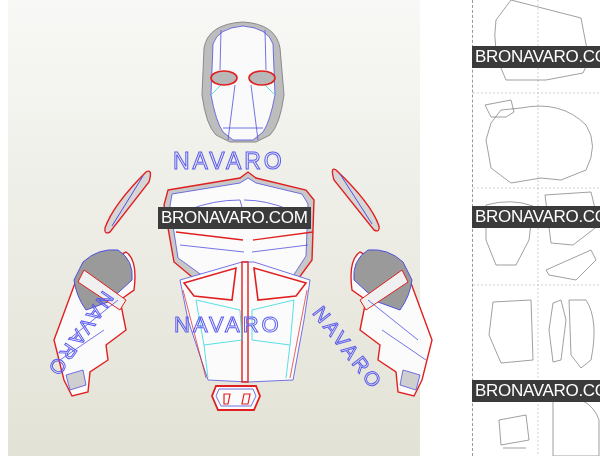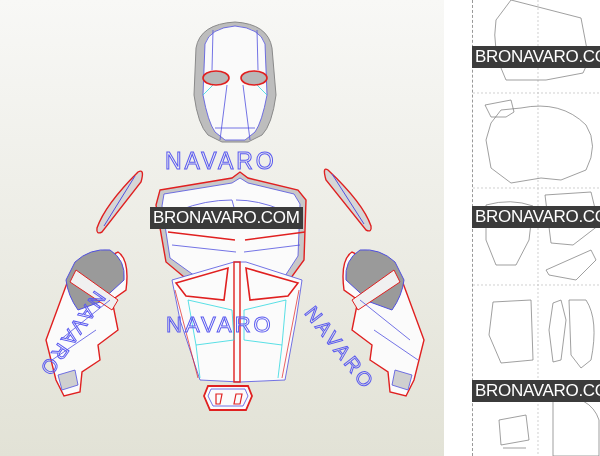--- a/index.html
+++ b/index.html
@@ -1,18 +1,18 @@
 <!DOCTYPE html>
 <html><head>
   <meta charset="utf-8">
   <style>
     html, body { margin:0; padding:0; }
     body { width:600px; height:456px; overflow:hidden; position:relative;
       font-family:"Liberation Sans", sans-serif; }
-    .stage { position:absolute; left:0; top:0; width:444px; height:456px;
+    .stage { position:absolute; left:8px; top:0; width:412px; height:456px;
       background:linear-gradient(180deg,#f8f8f6 0%,#efefe9 40%,#e2e2d6 100%); }
     .sheet { position:absolute; left:472px; top:0; width:128px; height:456px;
       background:#ffffff; border-left:1px dashed #999; }
     .sheet svg, .stage svg { position:absolute; left:0; top:0; }
     .banner { position:absolute; background:#3b3b3b; color:#fff; font-size:17px;
       letter-spacing:-0.3px; padding:1px 3px; white-space:nowrap; line-height:20px; }
     .wm { position:absolute; color:transparent; -webkit-text-stroke:1px #5a5af0;
       font-size:22px; letter-spacing:3px; white-space:nowrap; font-weight:normal; }
   </style>
 </head>

